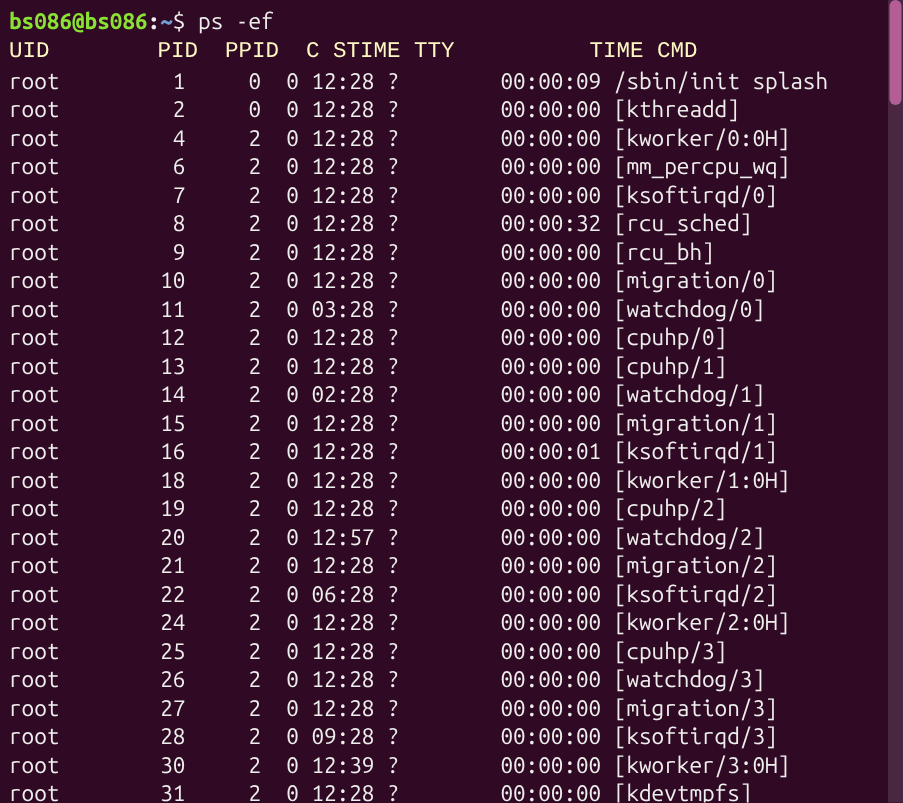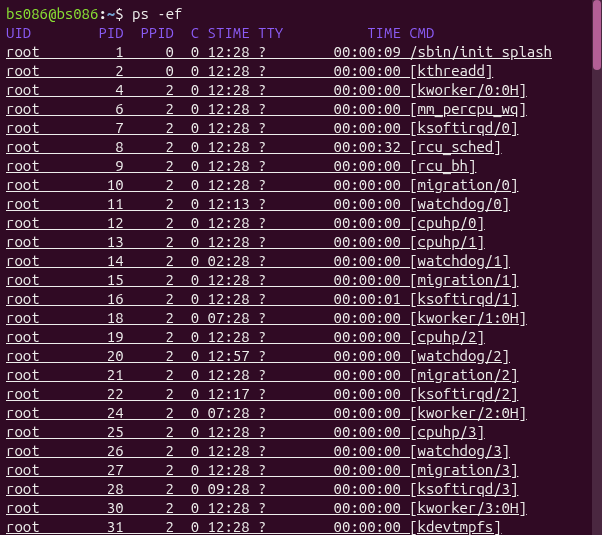--- a/index.html
+++ b/index.html
@@ -11,26 +11,26 @@
     overflow:hidden;
   }
   .terminal{
     font-family:"Ubuntu Mono","DejaVu Sans Mono","Courier New",monospace;
     font-size:15px;
     line-height:19px;
     color:#eeeeec;
     padding:4px 6px 4px 6px;
     white-space:pre;
   }
-  .prompt-user{color:#8ae234;font-weight:normal;}
+  .prompt-user{color:#8ae234;font-weight:bold;}
   .prompt-colon{color:#eeeeec;font-weight:bold;}
   .prompt-path{color:#729fcf;font-weight:bold;}
   .prompt-cmd{color:#eeeeec;}
-  .header{color:#8b5cf6;}
-  .row{color:#eeeeec;text-decoration:underline;}
+  .header{color:#fef9c3;font-family:Liberation Mono, monospace;}
+  .row{color:#eeeeec;}
   .scrollbar{
     position:absolute;
     top:0;
     right:0;
     width:10px;
     height:535px;
     background:#4a2740;
   }
   .scrollbar-thumb{
     position:absolute;
@@ -48,37 +48,37 @@
 <div class="terminal"><span class="prompt-user">bs086@bs086</span><span class="prompt-colon">:</span><span class="prompt-path">~</span><span class="prompt-cmd">$ </span><span class="prompt-cmd">ps -ef</span>
 <span class="header">UID        PID  PPID  C STIME TTY          TIME CMD</span>
 <span class="row">root         1     0  0 12:28 ?        00:00:09 /sbin/init splash</span>
 <span class="row">root         2     0  0 12:28 ?        00:00:00 [kthreadd]</span>
 <span class="row">root         4     2  0 12:28 ?        00:00:00 [kworker/0:0H]</span>
 <span class="row">root         6     2  0 12:28 ?        00:00:00 [mm_percpu_wq]</span>
 <span class="row">root         7     2  0 12:28 ?        00:00:00 [ksoftirqd/0]</span>
 <span class="row">root         8     2  0 12:28 ?        00:00:32 [rcu_sched]</span>
 <span class="row">root         9     2  0 12:28 ?        00:00:00 [rcu_bh]</span>
 <span class="row">root        10     2  0 12:28 ?        00:00:00 [migration/0]</span>
-<span class="row">root        11     2  0 12:13 ?        00:00:00 [watchdog/0]</span>
+<span class="row">root        11     2  0 03:28 ?        00:00:00 [watchdog/0]</span>
 <span class="row">root        12     2  0 12:28 ?        00:00:00 [cpuhp/0]</span>
 <span class="row">root        13     2  0 12:28 ?        00:00:00 [cpuhp/1]</span>
 <span class="row">root        14     2  0 02:28 ?        00:00:00 [watchdog/1]</span>
 <span class="row">root        15     2  0 12:28 ?        00:00:00 [migration/1]</span>
 <span class="row">root        16     2  0 12:28 ?        00:00:01 [ksoftirqd/1]</span>
-<span class="row">root        18     2  0 07:28 ?        00:00:00 [kworker/1:0H]</span>
+<span class="row">root        18     2  0 12:28 ?        00:00:00 [kworker/1:0H]</span>
 <span class="row">root        19     2  0 12:28 ?        00:00:00 [cpuhp/2]</span>
 <span class="row">root        20     2  0 12:57 ?        00:00:00 [watchdog/2]</span>
 <span class="row">root        21     2  0 12:28 ?        00:00:00 [migration/2]</span>
-<span class="row">root        22     2  0 12:17 ?        00:00:00 [ksoftirqd/2]</span>
-<span class="row">root        24     2  0 07:28 ?        00:00:00 [kworker/2:0H]</span>
+<span class="row">root        22     2  0 06:28 ?        00:00:00 [ksoftirqd/2]</span>
+<span class="row">root        24     2  0 12:28 ?        00:00:00 [kworker/2:0H]</span>
 <span class="row">root        25     2  0 12:28 ?        00:00:00 [cpuhp/3]</span>
 <span class="row">root        26     2  0 12:28 ?        00:00:00 [watchdog/3]</span>
 <span class="row">root        27     2  0 12:28 ?        00:00:00 [migration/3]</span>
 <span class="row">root        28     2  0 09:28 ?        00:00:00 [ksoftirqd/3]</span>
-<span class="row">root        30     2  0 12:28 ?        00:00:00 [kworker/3:0H]</span>
+<span class="row">root        30     2  0 12:39 ?        00:00:00 [kworker/3:0H]</span>
 <span class="row">root        31     2  0 12:28 ?        00:00:00 [kdevtmpfs]</span>
 
 
 </div>
 
 <div class="scrollbar">
   <div class="scrollbar-thumb"></div>
 </div>
 
 </body></html>

